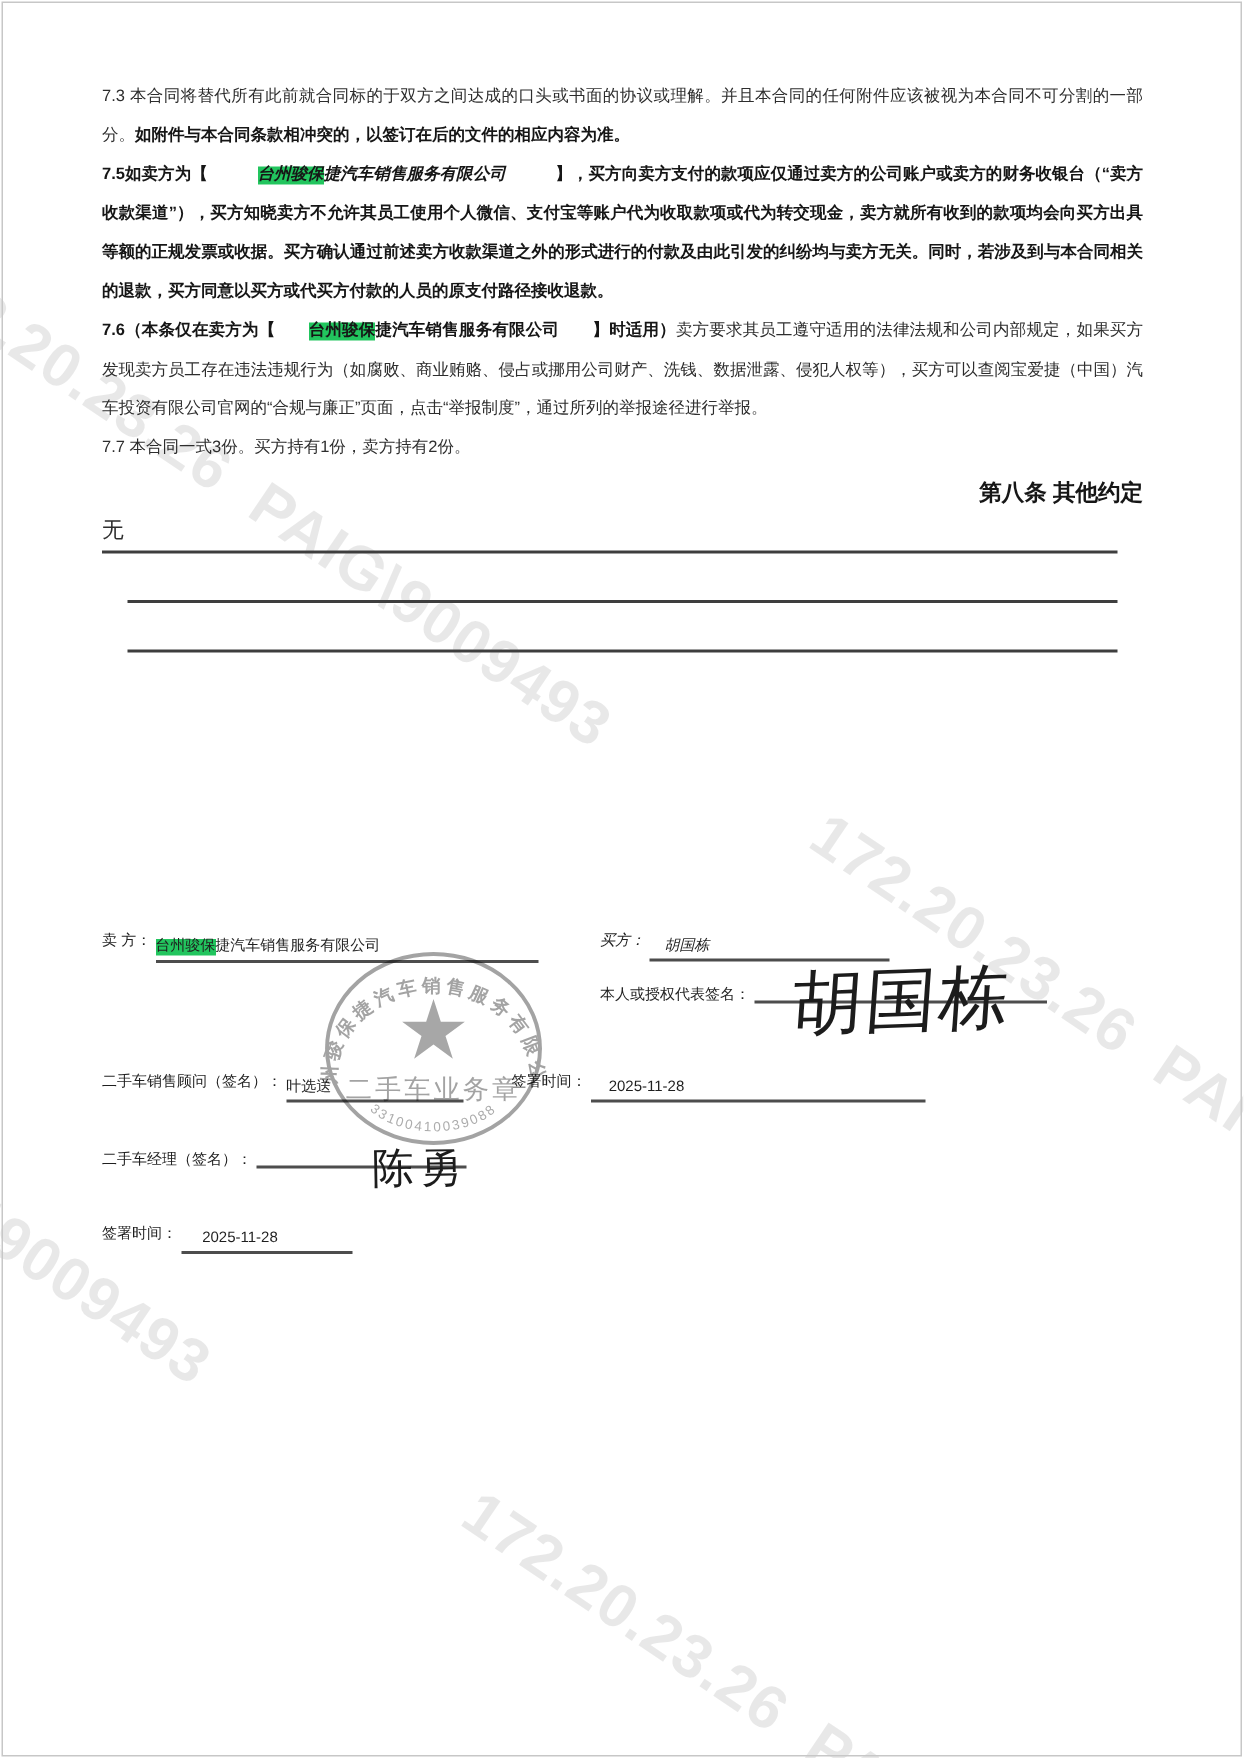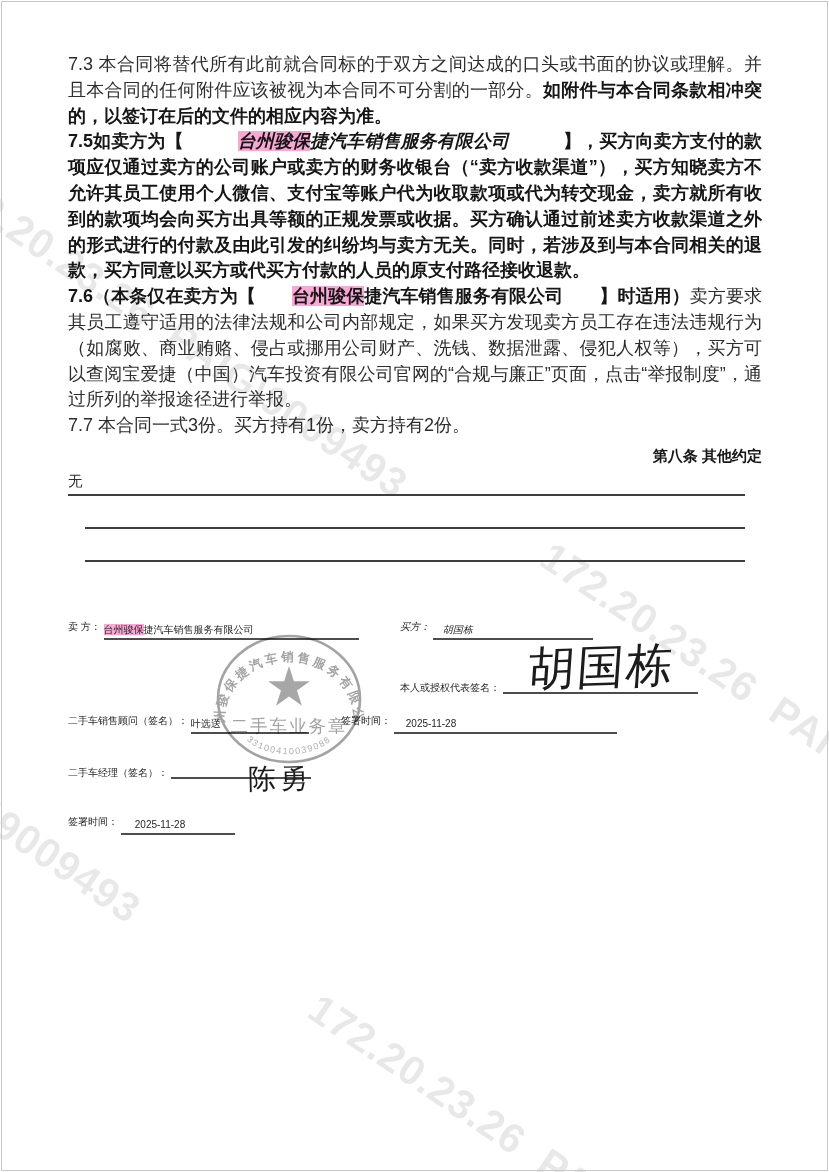--- a/index.html
+++ b/index.html
@@ -10,34 +10,34 @@
   
   .wm{position:absolute;white-space:pre;font-size:41px;font-weight:700;
       color:rgba(0,0,0,0.09);transform:rotate(34deg);transform-origin:0 0;
       z-index:0;pointer-events:none;letter-spacing:1px;}
   #wm1{left:-45px;top:158px;}
   #wm2{left:558px;top:533px;}
   #wm3{left:-312px;top:583px;}
   #wm4{left:326px;top:985px;}
   
   #content{position:absolute;left:68px;top:52px;width:694px;z-index:1;}
-  p.clause{margin:0;font-size:18px;line-height:25.8px;text-align:justify;}
+  p.clause{margin:0;font-size:11px;line-height:25.8px;text-align:justify;}
   .s-b{font-weight:700;color:#161616;}
   .s-bi{font-weight:700;font-style:italic;color:#161616;}
-  .s-hl{background:#f9a8d4;}
+  .s-hl{background:#22c55e;font-family:Liberation Mono, monospace;}
   .art8{margin:4px 0 0 0;font-size:15px;font-weight:700;color:#161616;line-height:26px;text-align:right;}
   .blank-first{width:677px;line-height:25px;border-bottom:2px solid #3e3e3e;font-size:14.5px;}
   .blank-line{width:660px;height:31px;margin-left:17px;border-bottom:2px solid #3e3e3e;}
   
   .sig{position:absolute;z-index:1;font-size:10px;color:#1f1f1f;white-space:nowrap;}
   .u{display:inline-block;border-bottom:2px solid #4d4d4d;line-height:17px;vertical-align:-3px;}
   #sig-seller{left:68px;top:620px;}
   #sig-buyer{left:400px;top:620px;font-style:italic;}
   #sig-agent{left:68px;top:661px;}
-  #sig-rep{left:400px;top:681px;text-align:center;}
+  #sig-rep{left:400px;top:656px;text-align:center;}
   #sig-consultant{left:68px;top:714px;}
   #sig-time1{left:341px;top:714px;}
   #sig-manager{left:68px;top:766px;}
   #sig-time2{left:68px;top:815px;}
   .hand{position:absolute;z-index:2;font-family:"Liberation Serif","DejaVu Serif",serif;
         color:#1c1c1c;white-space:nowrap;}
   #hw-rep{left:528px;top:636px;font-size:47px;transform:rotate(-2deg) skewX(-6deg);letter-spacing:2px;}
   #hw-manager{left:248px;top:760px;font-size:28px;transform:rotate(-1deg);letter-spacing:4px;}
   
   #stamp{position:absolute;left:213px;top:631px;width:152px;height:140px;z-index:3;

